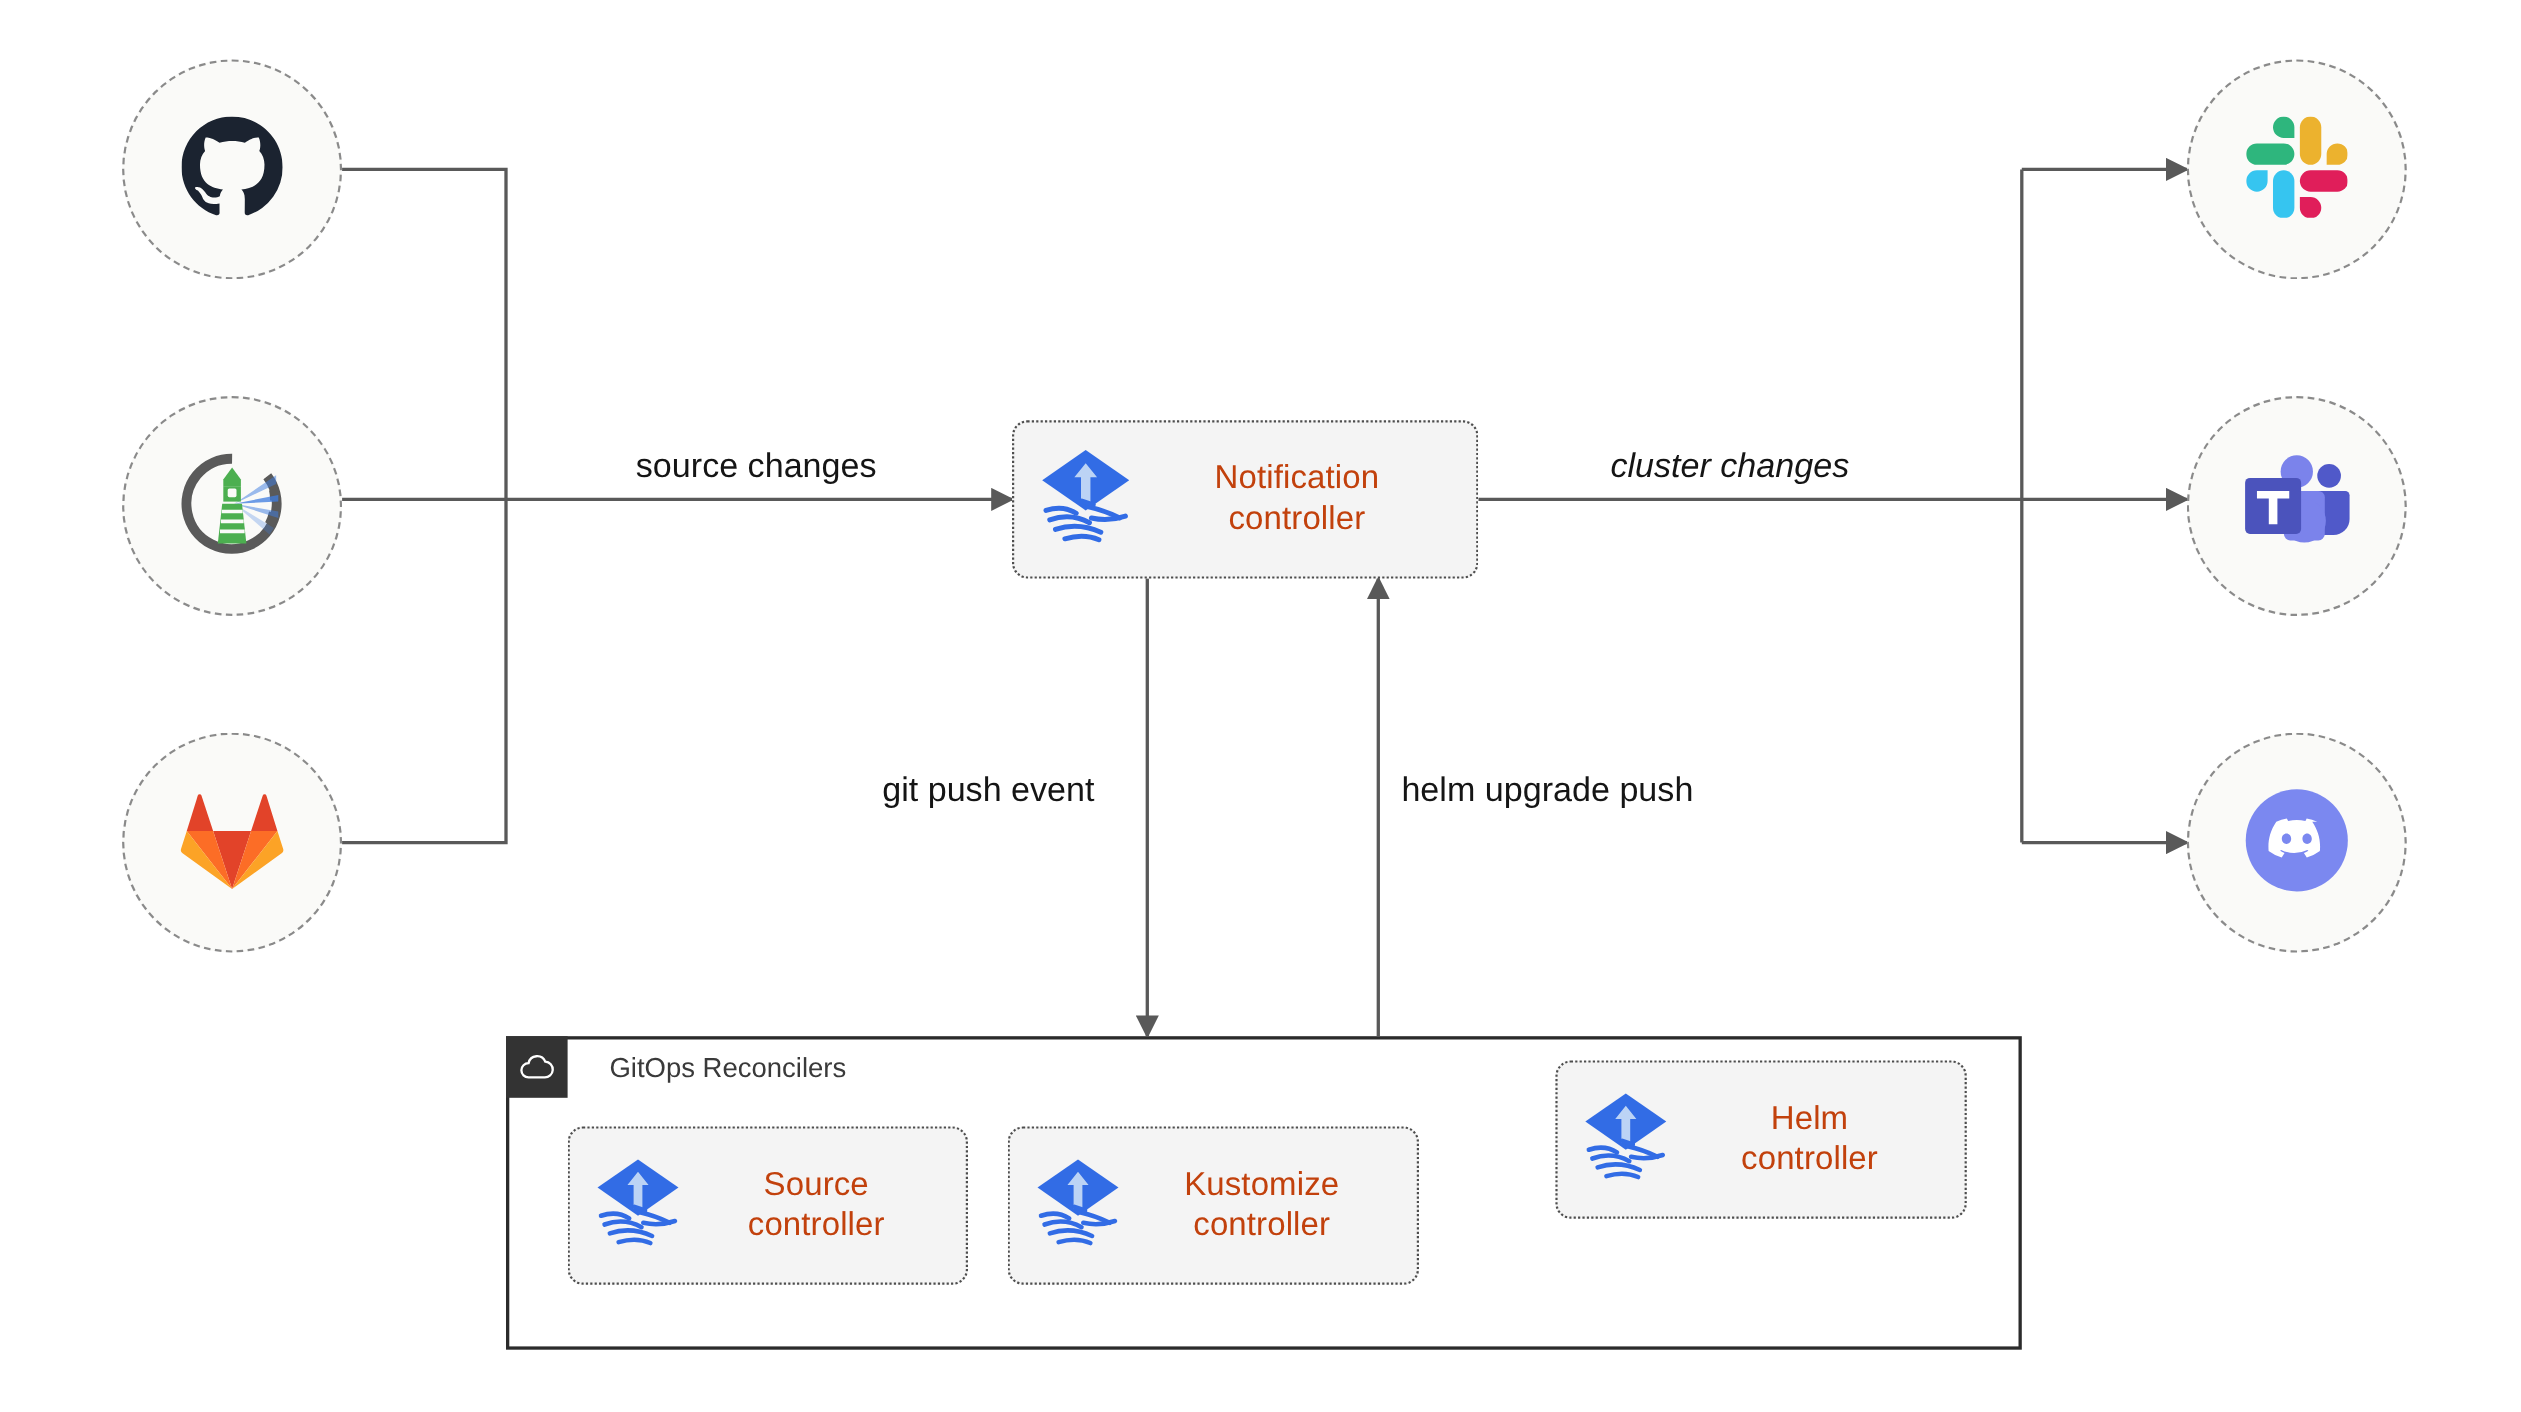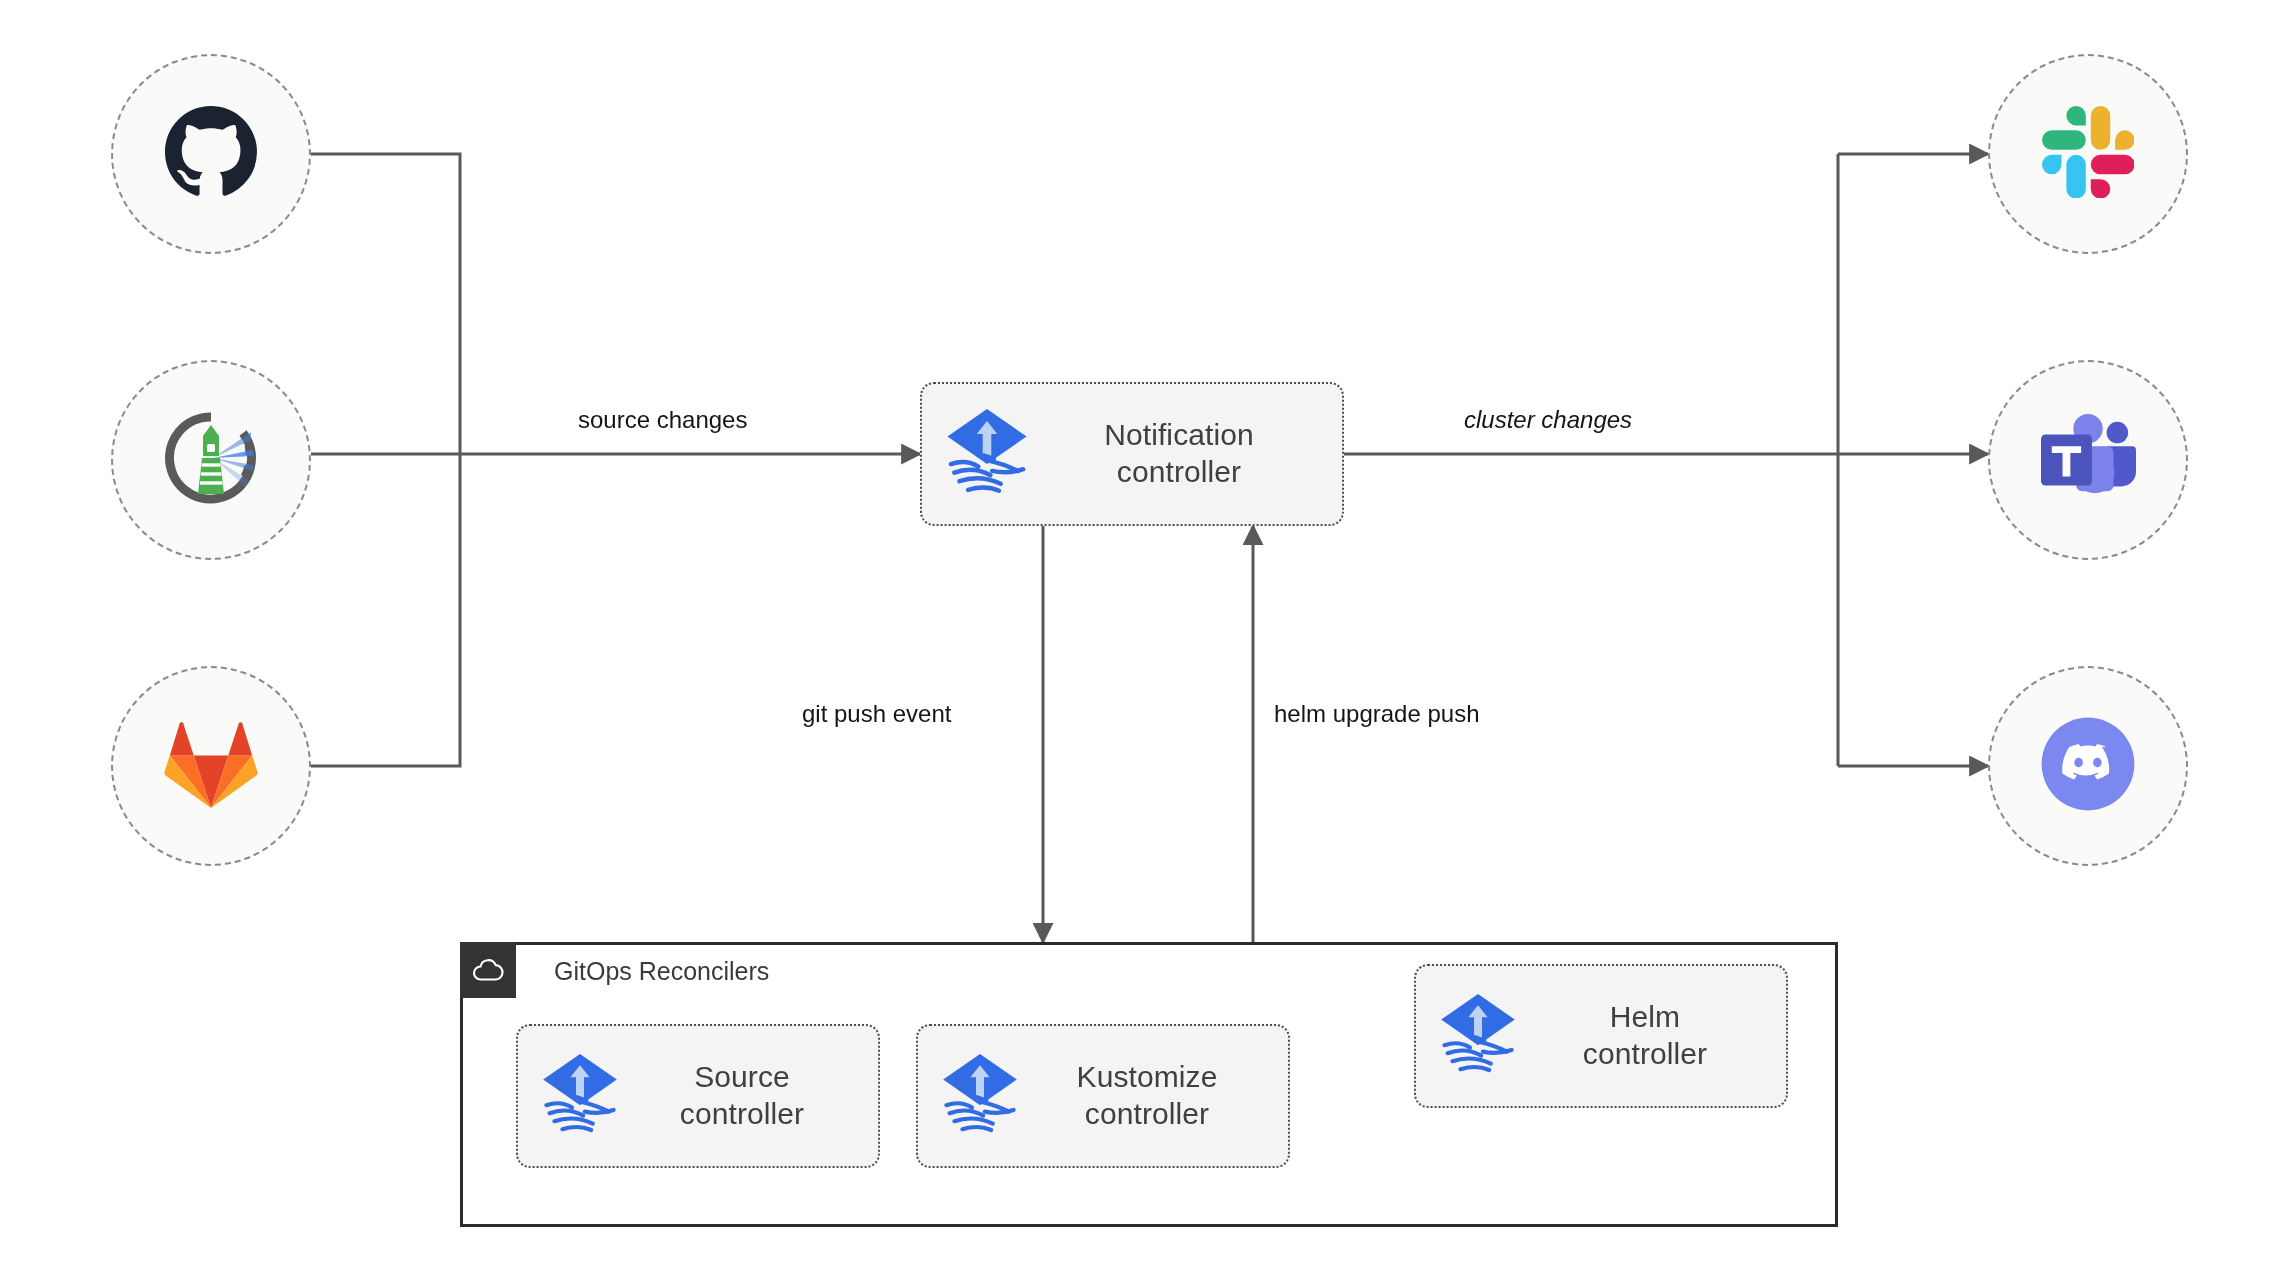--- a/index.html
+++ b/index.html
@@ -9,32 +9,32 @@
 
   
   .node-circle{position:absolute;border-radius:50%;
     background:#fafaf8;border:2px dashed #8a8a8a;
     display:flex;align-items:center;justify-content:center;box-sizing:border-box;}
 
   
   .ctrl-box{position:absolute;background:#f4f4f4;border:2px dotted #4d4d4d;
     border-radius:14px;box-sizing:border-box;display:flex;align-items:center;}
   .ctrl-logo{flex:0 0 auto;margin-left:22px;}
-  .ctrl-label{flex:1;text-align:center;font-size:30px;line-height:1.22;color:#404040;
+  .ctrl-label{flex:1;text-align:center;font-size:30px;line-height:1.22;color:#c2410c;
     padding-right:14px;letter-spacing:.1px;}
 
   
   #gitops-container{position:absolute;left:460px;top:942px;width:1378px;height:285px;
     border:3px solid #2b2b2b;background:#ffffff;box-sizing:border-box;}
   #gitops-tab{position:absolute;left:460px;top:942px;width:56px;height:56px;
     background:#333333;display:flex;align-items:center;justify-content:center;}
   #gitops-title{position:absolute;left:554px;top:957px;font-size:25px;color:#3a3a3a;}
 
   
-  .edge-label{position:absolute;font-size:24px;color:#151515;white-space:nowrap;}
+  .edge-label{position:absolute;font-size:31px;color:#151515;white-space:nowrap;}
 
   svg.wires{position:absolute;left:0;top:0;width:2292px;height:1284px;
             pointer-events:none;overflow:visible;}
   .wire{fill:none;stroke:#595959;stroke-width:3;}
 </style>
 </head>
 <body>
 
 <div id="stage">
 

